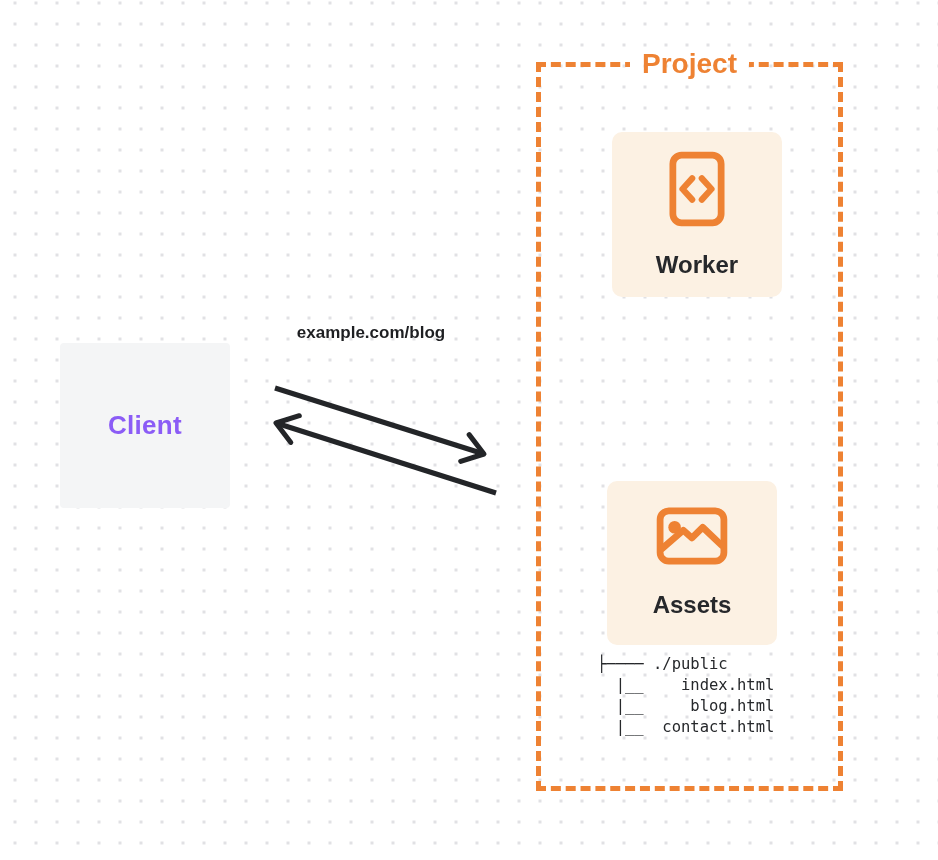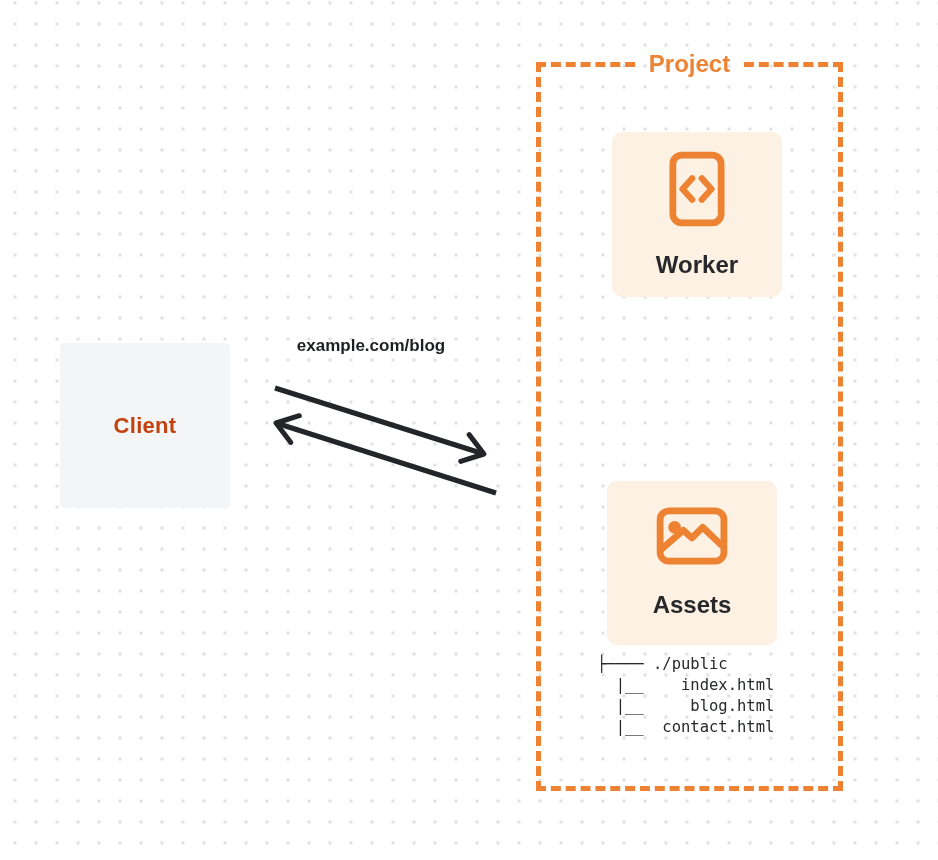--- a/index.html
+++ b/index.html
@@ -19,43 +19,43 @@
   }
   .client-box{
     position:absolute;
     left:60px; top:343px;
     width:170px; height:165px;
     background:#F4F5F6;
     border-radius:4px;
     display:flex; align-items:center; justify-content:center;
   }
   .client-box .label{
-    font-size:22px; font-weight:700; color:#c2410c; letter-spacing:.3px;
+    font-size:26px; font-weight:700; color:#8b5cf6; letter-spacing:.3px;
   }
   .url-label{
     position:absolute;
-    left:270px; top:336px; width:202px;
+    left:270px; top:323px; width:202px;
     text-align:center;
     font-size:17px; font-weight:700; color:#1E1F22;
   }
   .arrows{
     position:absolute; left:0; top:0;
     pointer-events:none;
   }
   fieldset.project{
     position:absolute;
     left:536px; top:50px;
     width:307px; height:741px;
     box-sizing:border-box;
     margin:0; padding:0;
     border:5px dashed #EE8233;
   }
   fieldset.project legend{
     margin:0 auto; padding:0 12px;
-    font-size:24px; font-weight:700; color:#EE8233;
+    font-size:28px; font-weight:700; color:#EE8233;
     line-height:28px;
   }
   .card{
     position:absolute;
     width:170px;
     background:#FCF1E3;
     border-radius:10px;
     display:flex; flex-direction:column;
     align-items:center; justify-content:center;
   }

